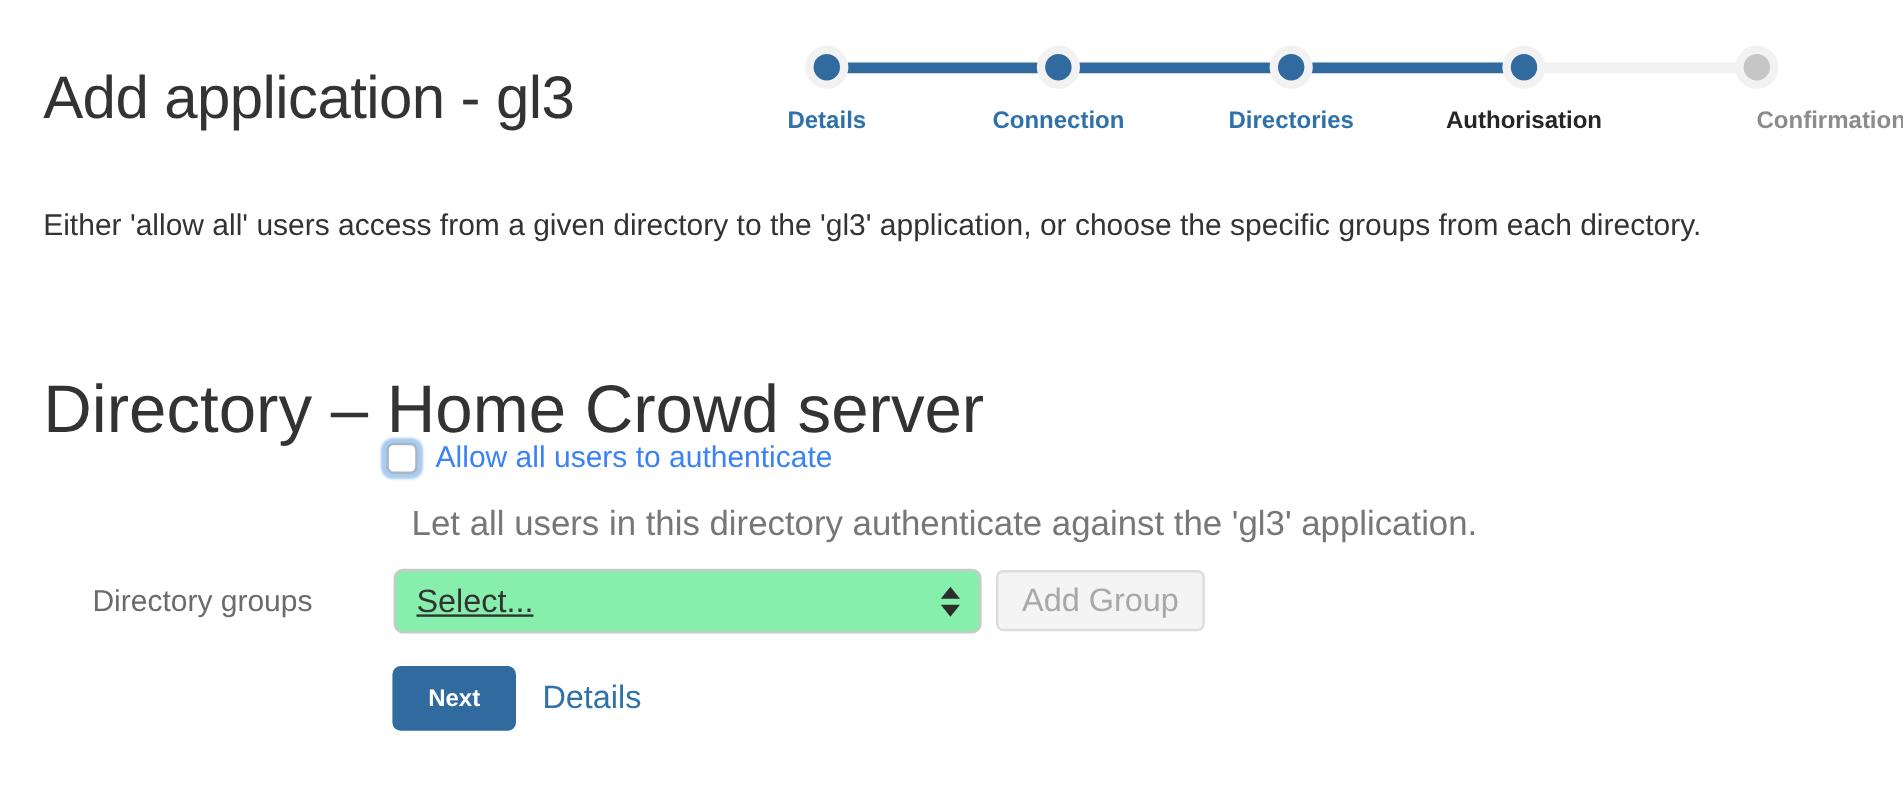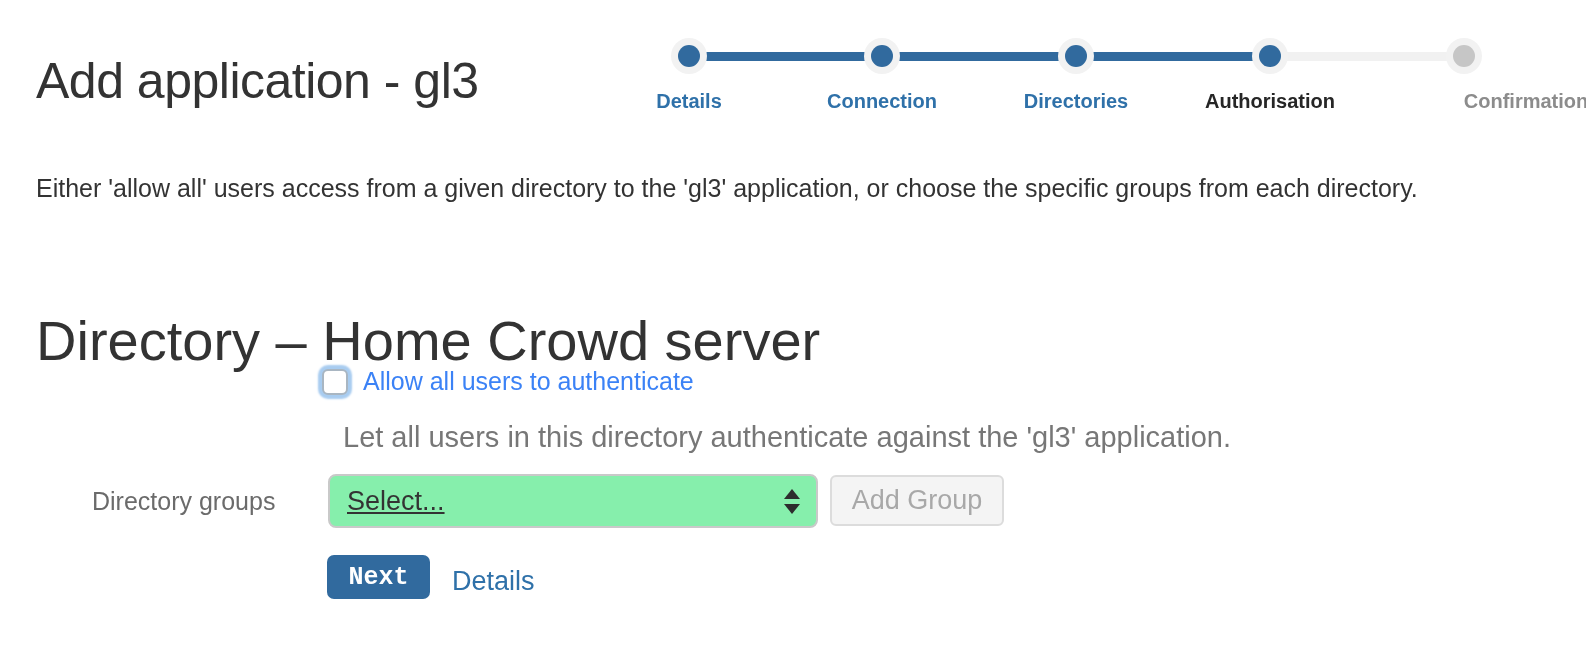--- a/index.html
+++ b/index.html
@@ -39,41 +39,41 @@
   .checkbox { width:26px; height:26px; background:#fff;
     border:2px solid #a9b6c2; border-radius:6px;
     box-shadow:0 0 2px 4px #a8ccf0; cursor:pointer; flex:0 0 auto; }
   .checkbox-label { margin-left:15px; font-size:25px; color:#3b82f6;
     white-space:nowrap; cursor:pointer; }
 
   .help-text { position:absolute; left:343px; top:421px; font-size:29px;
     color:#777; white-space:nowrap; }
 
   
-  .field-label { position:absolute; left:92px; top:487px; font-size:25px;
+  .field-label { position:absolute; left:77px; top:487px; font-size:25px;
     color:#6b6b6b; white-space:nowrap; }
   .select { position:absolute; left:328px; top:474px; width:490px; height:54px;
     background:#86efac; border:2px solid #c9c9c9; border-radius:8px;
     display:flex; align-items:center; cursor:pointer;text-decoration:underline; }
   .select-value { padding-left:17px; font-size:27px; color:#333; flex:1 1 auto; }
   .spinner { display:flex; flex-direction:column; align-items:center;
     margin-right:16px; gap:5px; }
   .tri-up { width:0; height:0; border-left:8px solid transparent;
     border-right:8px solid transparent; border-bottom:10px solid #2d2d2d; }
   .tri-down { width:0; height:0; border-left:8px solid transparent;
     border-right:8px solid transparent; border-top:10px solid #2d2d2d; }
   .add-group-btn { position:absolute; left:830px; top:475px; width:174px;
     height:51px; background:#f4f4f4; border:2px solid #dcdcdc; border-radius:6px;
     color:#a8a8a8; font-size:27px; display:flex; align-items:center;
     justify-content:center; font-family:inherit;text-align:right; }
 
   
-  .next-btn { position:absolute; left:327px; top:555px; width:103px; height:44px;
+  .next-btn { position:absolute; left:327px; top:555px; width:103px; height:54px;
     background:#316a9e; border:none; border-radius:7px; color:#fff;
-    font-size:25px; font-weight:700; font-family:Liberation Mono, monospace; cursor:pointer;
+    font-size:20px; font-weight:700; font-family:Liberation Sans, sans-serif; cursor:pointer;
     display:flex; align-items:center; justify-content:center; }
   .cancel-link { position:absolute; left:452px; top:566px; font-size:27px;
     color:#2f71a9; cursor:pointer; white-space:nowrap; }
 </style>
 </head>
 <body>
 
 <div class="page">
 
   <h1 class="page-title">Add application - gl3</h1>

